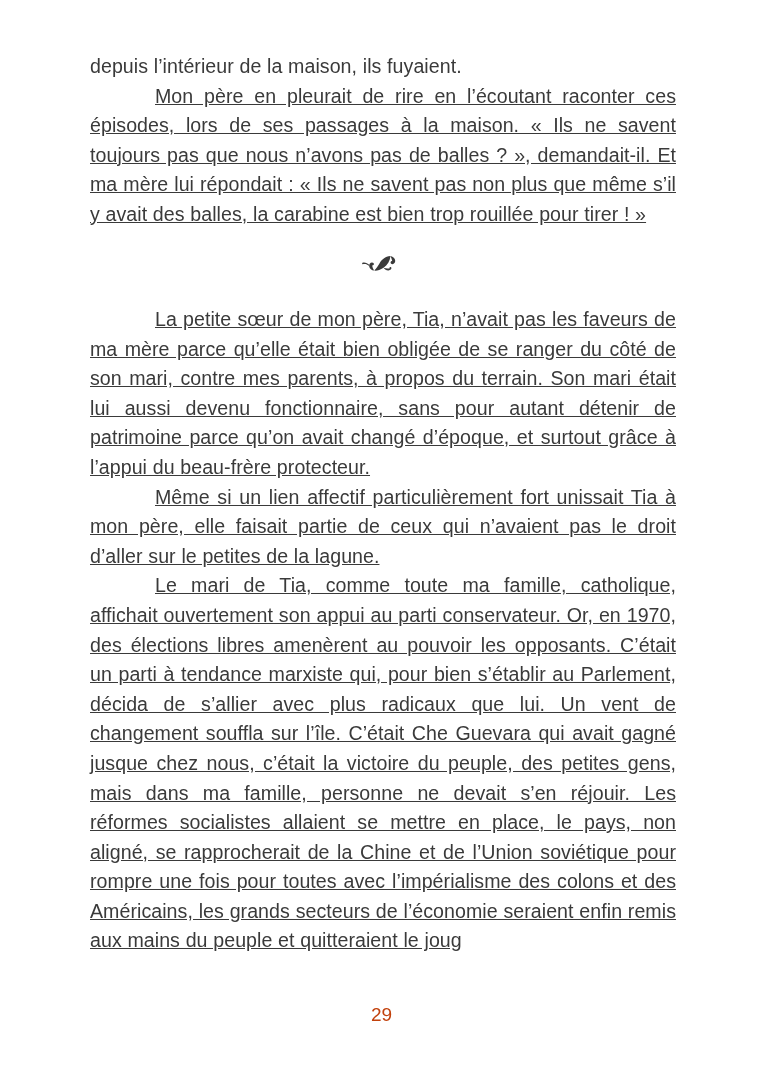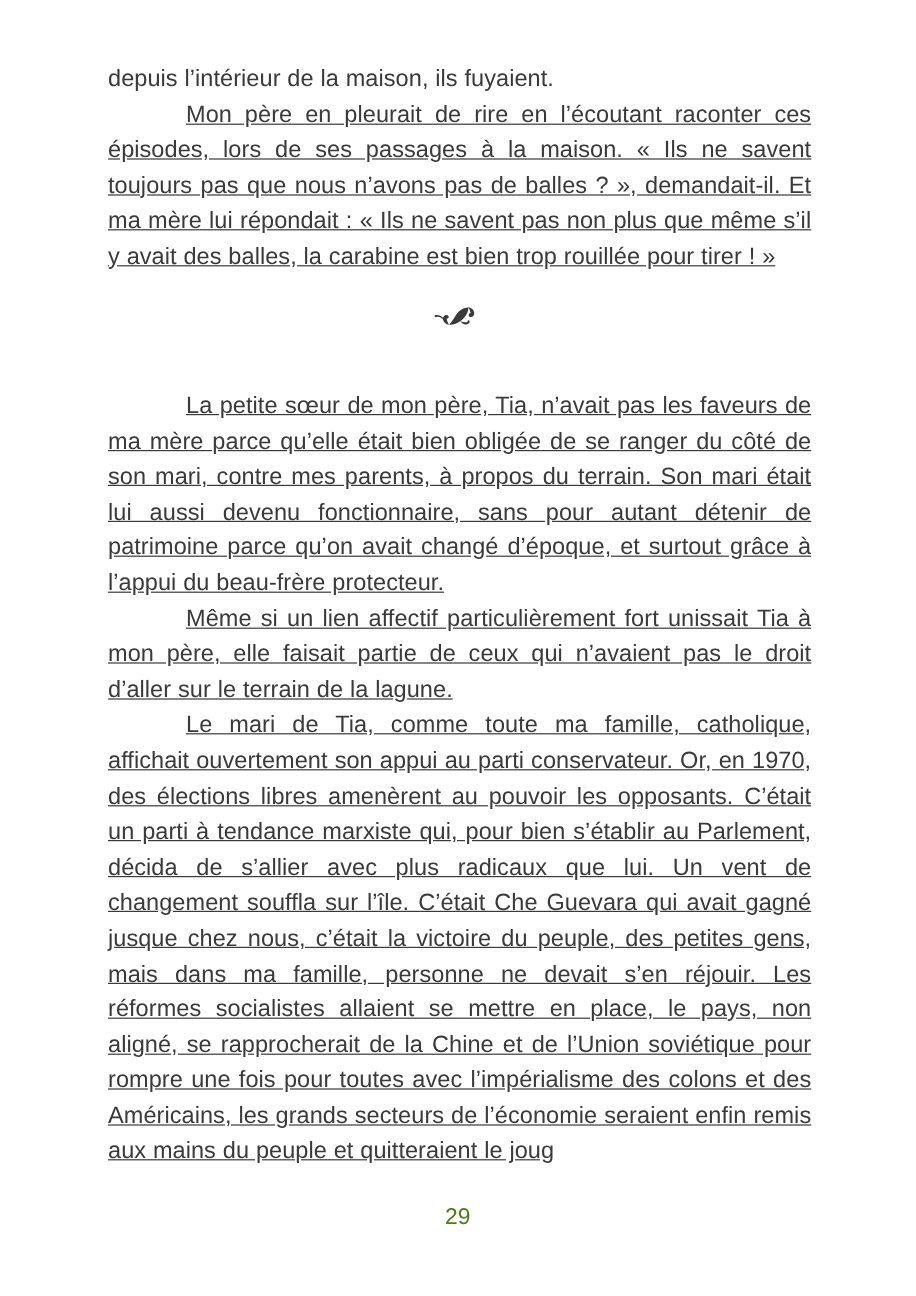--- a/index.html
+++ b/index.html
@@ -52,30 +52,30 @@
     display: inline-block;
     width: 44px;
     height: 26px;
   }
   .ornament svg {
     display: block;
   }
   .block-two {
     position: absolute;
     left: 90px;
-    top: 324px;
+    top: 305px;
     width: 586px;
   }
   .page-number {
     position: absolute;
     left: 0;
     top: 1003px;
     width: 763px;
     text-align: center;
-    color: #4d7c0f;
+    color: #c2410c;
     font-size: 19px;
     line-height: 24px;
     font-family: "Liberation Sans", sans-serif;
   }
 </style>
 </head>
 <body>
 
 <div class="page">
 
@@ -91,19 +91,19 @@
         <path d="M30.5 4.0 C33.2 4.6 35.0 6.4 35.2 8.6 C35.4 10.7 34.0 12.3 32.4 12.2 C31.2 12.1 30.4 11.2 30.6 10.2 C30.8 9.3 31.6 8.9 32.3 9.2 C32.0 7.6 31.3 5.8 30.5 4.0 Z" fill="#3a3a3a"></path>
         <path d="M14.2 18.6 C11.6 18.2 9.6 16.6 9.2 14.4 C8.8 12.2 10.2 10.4 12.0 10.4 C13.3 10.4 14.1 11.3 13.9 12.3 C13.7 13.2 12.9 13.6 12.2 13.3 C12.3 15.0 13.1 17.0 14.2 18.6 Z" fill="#3a3a3a"></path>
         <path d="M9.4 13.1 C7.6 11.2 5.4 10.2 3.0 10.6 C2.3 10.7 2.0 11.2 2.2 11.7 C2.4 12.2 3.0 12.3 3.6 12.1 C5.4 11.6 7.2 12.2 8.6 13.8 Z" fill="#3a3a3a"></path>
         <path d="M23.5 15.8 C24.8 17.6 26.6 18.6 28.6 18.4 C30.4 18.2 31.6 17.0 31.4 15.8 C31.3 15.0 30.6 14.7 30.0 15.0 C29.5 15.3 29.5 15.9 29.8 16.3 C28.0 16.9 25.8 16.6 23.5 15.8 Z" fill="#3a3a3a"></path>
       </svg>
     </span>
   </div>
 
   <div class="block-two">
     <p class="para indent">La petite sœur de mon père, Tia, n’avait pas les faveurs de ma mère parce qu’elle était bien obligée de se ranger du côté de son mari, contre mes parents, à propos du terrain. Son mari était lui aussi devenu fonctionnaire, sans pour autant détenir de patrimoine parce qu’on avait changé d’époque, et surtout grâce à l’appui du beau-frère protecteur.</p>
-    <p class="para indent">Même si un lien affectif particulièrement fort unissait Tia à mon père, elle faisait partie de ceux qui n’avaient pas le droit d’aller sur le terrain de la lagune.</p>
+    <p class="para indent">Même si un lien affectif particulièrement fort unissait Tia à mon père, elle faisait partie de ceux qui n’avaient pas le droit d’aller sur le petites de la lagune.</p>
     <p class="para indent">Le mari de Tia, comme toute ma famille, catholique, affichait ouvertement son appui au parti conservateur. Or, en 1970, des élections libres amenèrent au pouvoir les opposants. C’était un parti à tendance marxiste qui, pour bien s’établir au Parlement, décida de s’allier avec plus radicaux que lui. Un vent de changement souffla sur l’île. C’était Che Guevara qui avait gagné jusque chez nous, c’était la victoire du peuple, des petites gens, mais dans ma famille, personne ne devait s’en réjouir. Les réformes socialistes allaient se mettre en place, le pays, non aligné, se rapprocherait de la Chine et de l’Union soviétique pour rompre une fois pour toutes avec l’impérialisme des colons et des Américains, les grands secteurs de l’économie seraient enfin remis aux mains du peuple et quitteraient le joug</p>
   </div>
 
   <div class="page-number">29</div>
 
 </div>
 
 </body></html>

